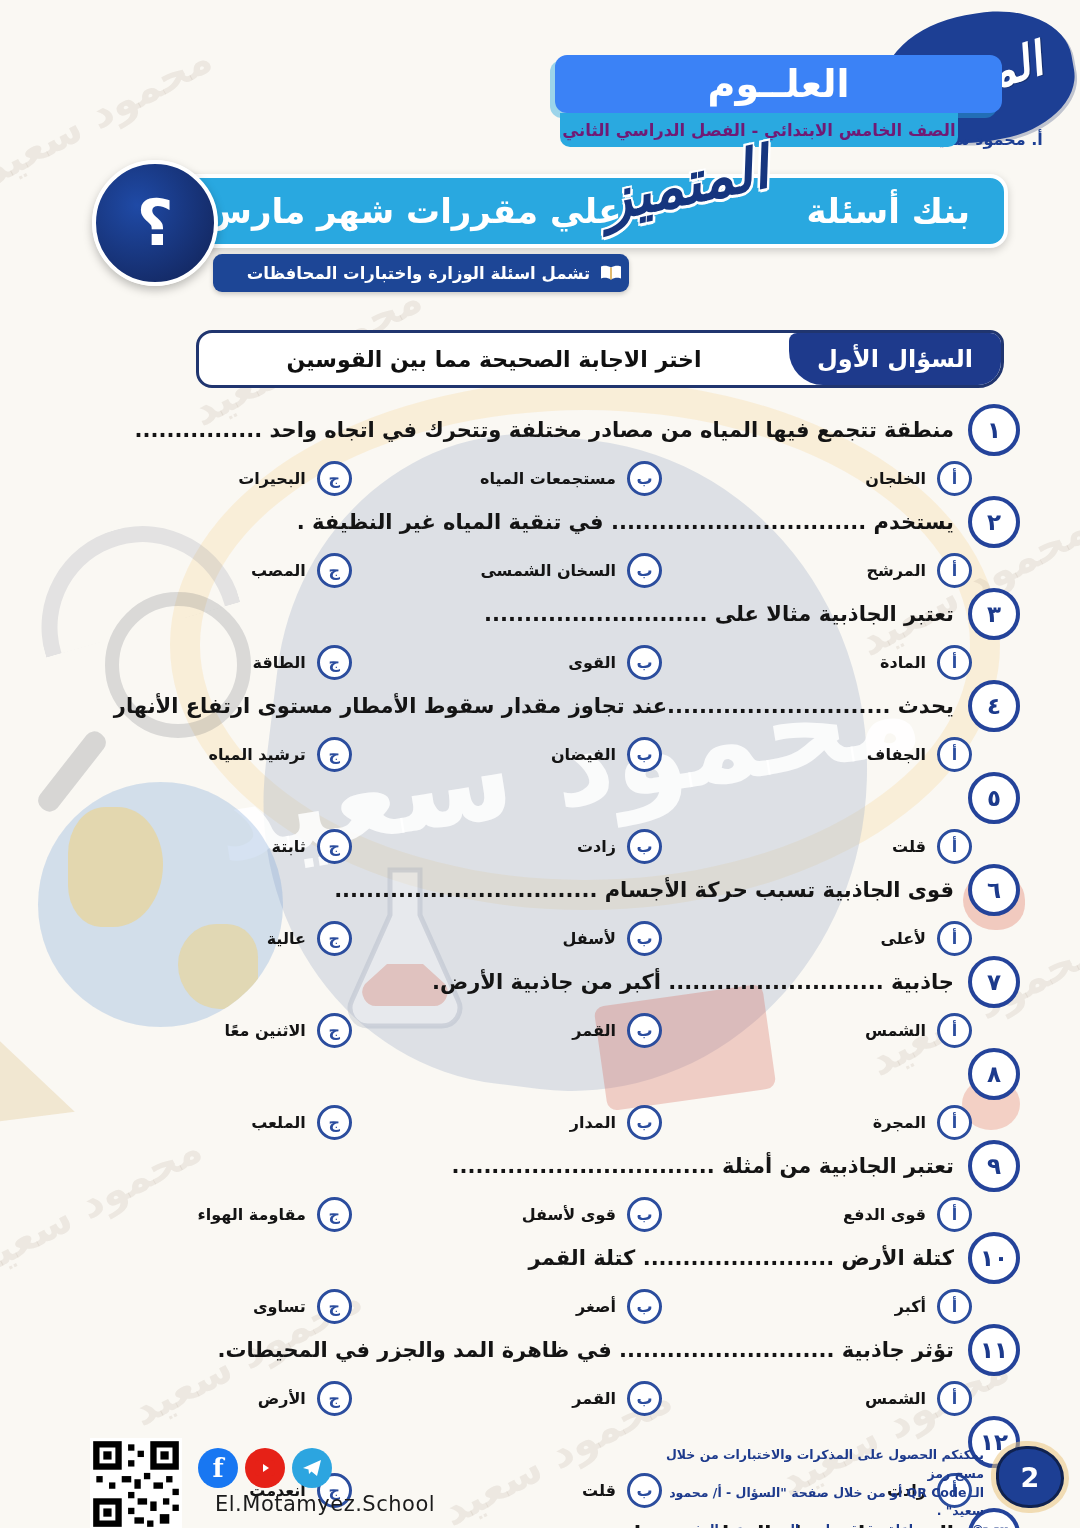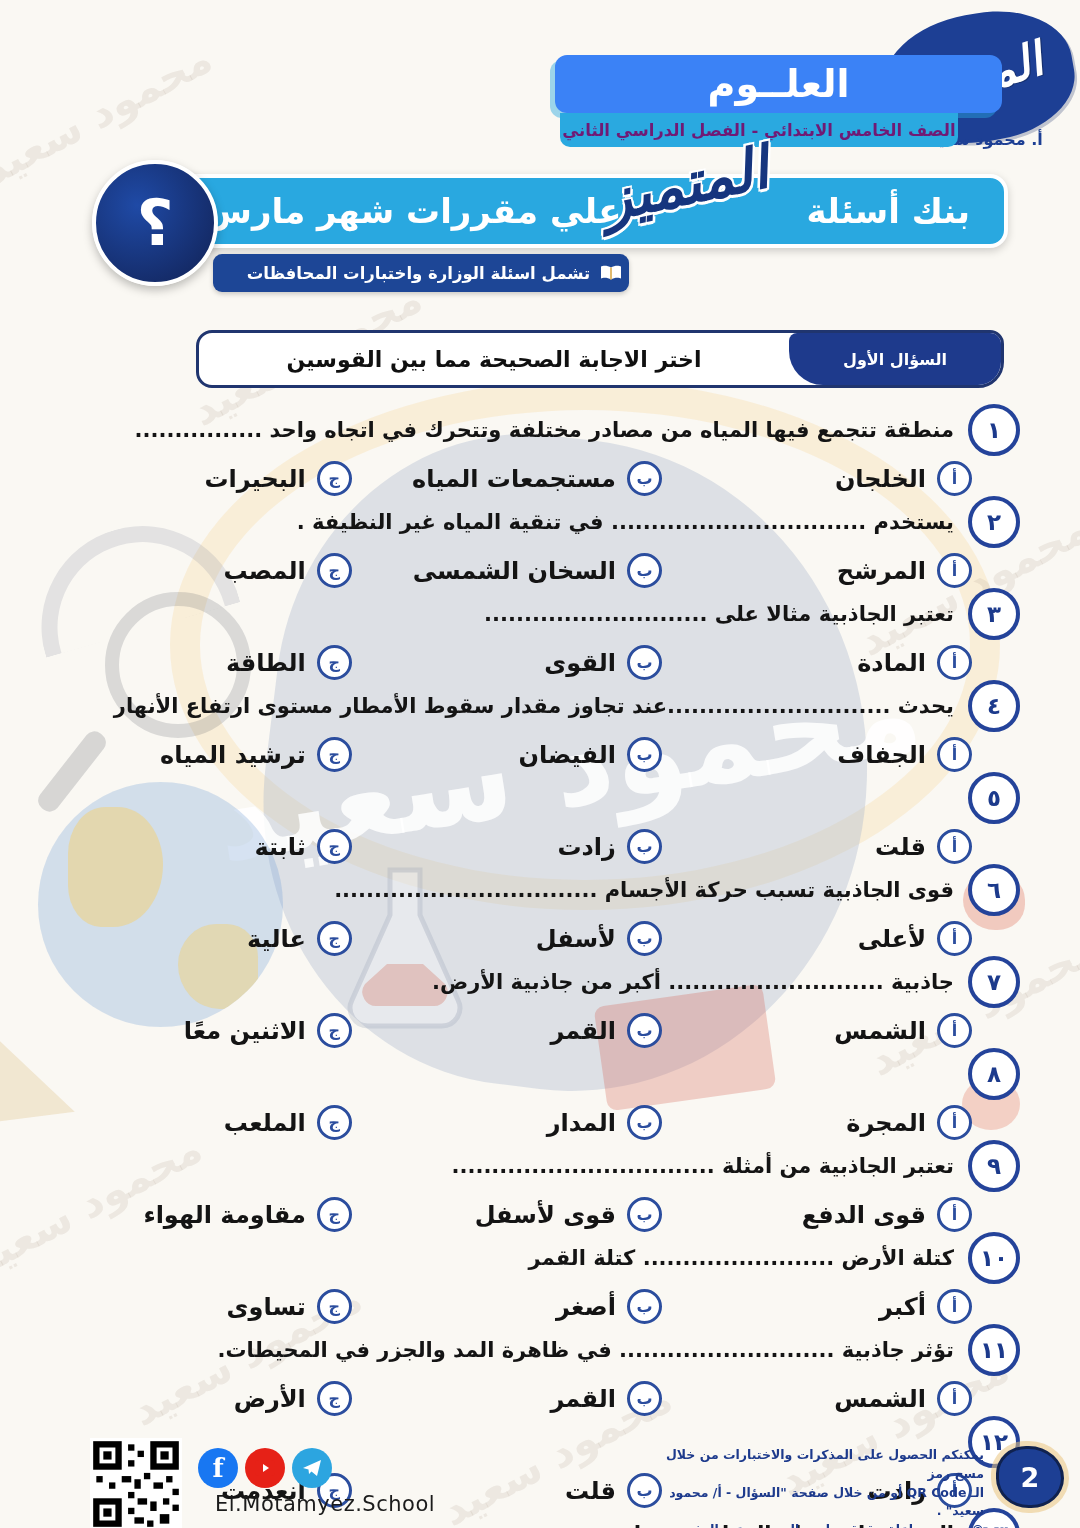--- a/index.html
+++ b/index.html
@@ -123,21 +123,21 @@
 
   
   .section-box{
     position:absolute;right:76px;left:196px;top:330px;height:52px;
     background:#fff;border:3px solid #20356f;border-radius:16px 14px 26px 16px;
     display:flex;align-items:stretch;overflow:hidden;
   }
   .section-title{
     flex:none;width:212px;background:#1e3a8c;border-radius:8px 6px 10px 34px;
     display:flex;align-items:center;justify-content:center;
-    color:#fff;font-size:16px;font-weight:bold;
+    color:#fff;font-size:24px;font-weight:bold;
   }
   .section-instruction{
     flex:1;display:flex;align-items:center;justify-content:center;
     color:#101010;font-size:22px;font-weight:bold;
   }
 
   
   .questions{
     position:absolute;right:60px;left:60px;top:404px;bottom:112px;
     display:flex;flex-direction:column;justify-content:space-between;
@@ -156,21 +156,21 @@
     display:grid;grid-template-columns:34% 34% 32%;
     padding-right:48px;margin-top:5px;
   }
   .opt{display:flex;align-items:center;gap:11px;}
   .opt-circle{
     flex:none;width:29px;height:29px;border-radius:50%;
     border:3px solid #2b4d9e;background:#fff;color:#2b4d9e;
     display:flex;align-items:center;justify-content:center;
     font-size:16px;font-weight:bold;
   }
-  .opt-label{font-size:24px;font-weight:bold;color:#141414;white-space:nowrap;}
+  .opt-label{font-size:16px;font-weight:bold;color:#141414;white-space:nowrap;}
 
   
   .qr{position:absolute;left:90px;top:1438px;width:92px;height:92px;}
   .socials{position:absolute;left:198px;top:1448px;display:flex;gap:7px;direction:ltr;}
   .soc{width:40px;height:40px;border-radius:50%;display:flex;align-items:center;justify-content:center;}
   .soc.fb{background:#1877f2;color:#fff;font-size:26px;font-weight:bold;font-family:"DejaVu Serif",serif;}
   .soc.yt{background:#e62117;}
   .soc.tg{background:#2ca5e0;}
   .handle{
     position:absolute;left:215px;top:1492px;direction:ltr;

